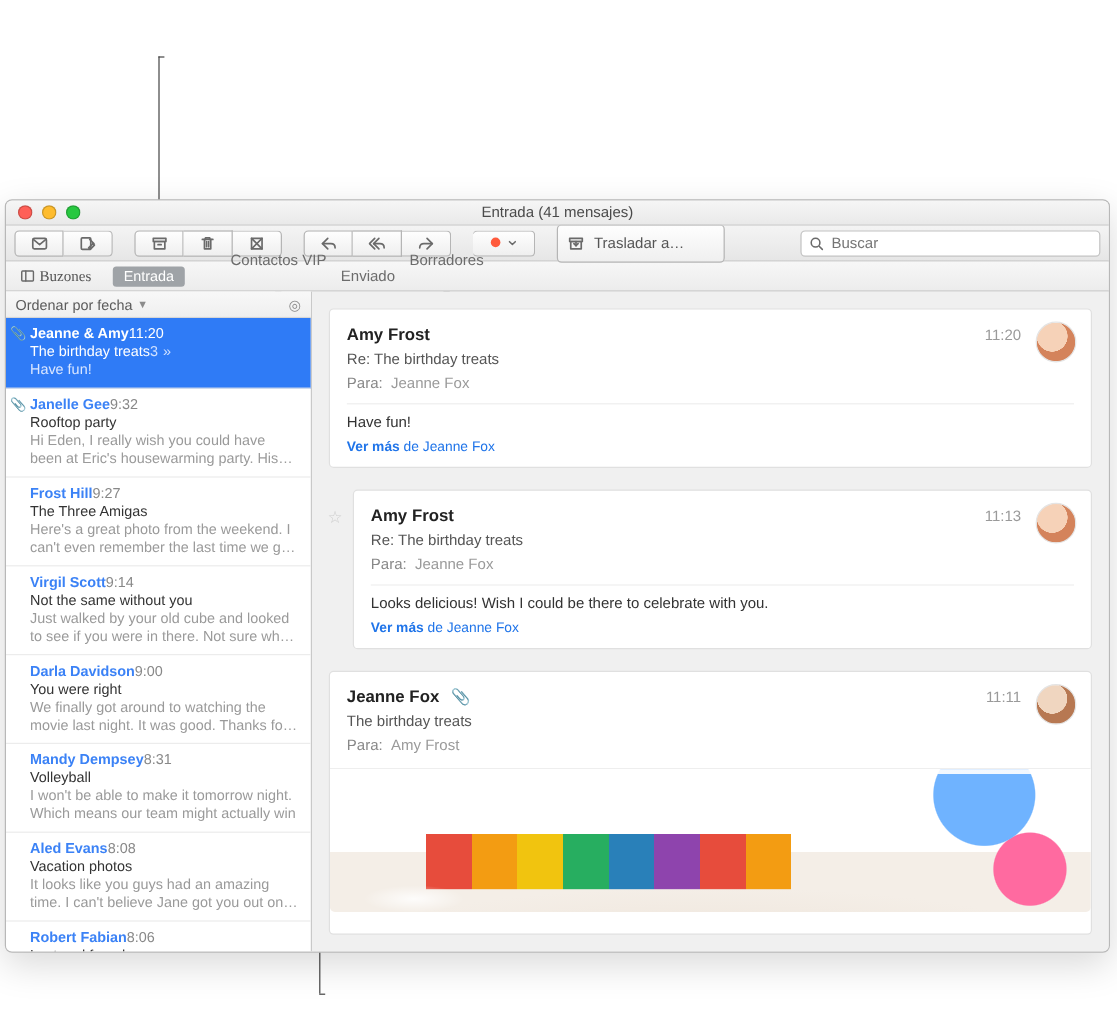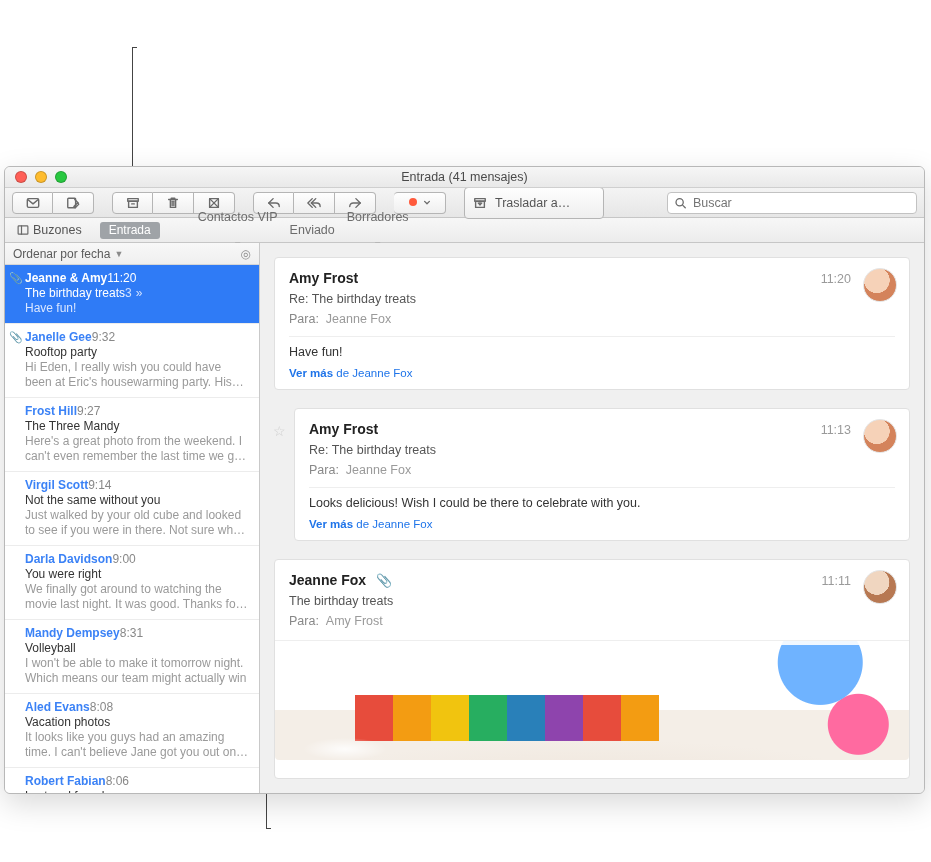--- a/index.html
+++ b/index.html
@@ -59,21 +59,21 @@
     display:flex; align-items:center; padding: 0 6px; gap:6px; color:#9a9a9a;
   }
   .tb-search input { border:none; outline:none; font-size:12.5px; width:100%; color:#ec4899; background:transparent; }
 
   
   .favbar {
     height: 25px; background: linear-gradient(#f7f7f7,#ececec);
     border-bottom: 1px solid #c6c6c6; display:flex; align-items:center;
     padding: 0 6px; gap: 12px; font-size: 12.5px; color:#555;
   }
-  .fav-buzones { display:flex; align-items:center; gap:4px; padding:2px 6px; border-radius:3px; }
+  .fav-buzones { display:flex; align-items:center; gap:4px; padding:2px 6px; border-radius:3px;font-family:Liberation Serif, serif; }
   .fav-pill { background:#9fa3a7; color:#fff; padding: 1px 9px 2px; border-radius:3px; font-size:12px; }
   .fav-item { display:flex; align-items:center; gap:16px; color:#6c6c6c;flex-direction:column; }
   .chevdn { font-size:9px; color:#8b8b8b; }
 
   
   .content { display:flex; height: calc(100% - 21px - 30px - 25px); }
 
   
   .msglist { width: 255px; border-right:1px solid #c9c9c9; background:#fff; display:flex; flex-direction:column; }
   .sortbar {
@@ -326,21 +326,21 @@
     </div>
     <div class="preview">Hi Eden, I really wish you could have been at Eric's housewarming party. His place is pret…</div>
             </div>
             <div class="item">
 
     <div class="row1">
       <span class="sender">Frost Hill</span>
       <span class="time">9:27</span>
     </div>
     <div class="row1">
-      <span class="subject">The Three Mandy</span>
+      <span class="subject">The Three Amigas</span>
 
     </div>
     <div class="preview">Here's a great photo from the weekend. I can't even remember the last time we got to…</div>
             </div>
             <div class="item">
 
     <div class="row1">
       <span class="sender">Virgil Scott</span>
       <span class="time">9:14</span>
     </div>

